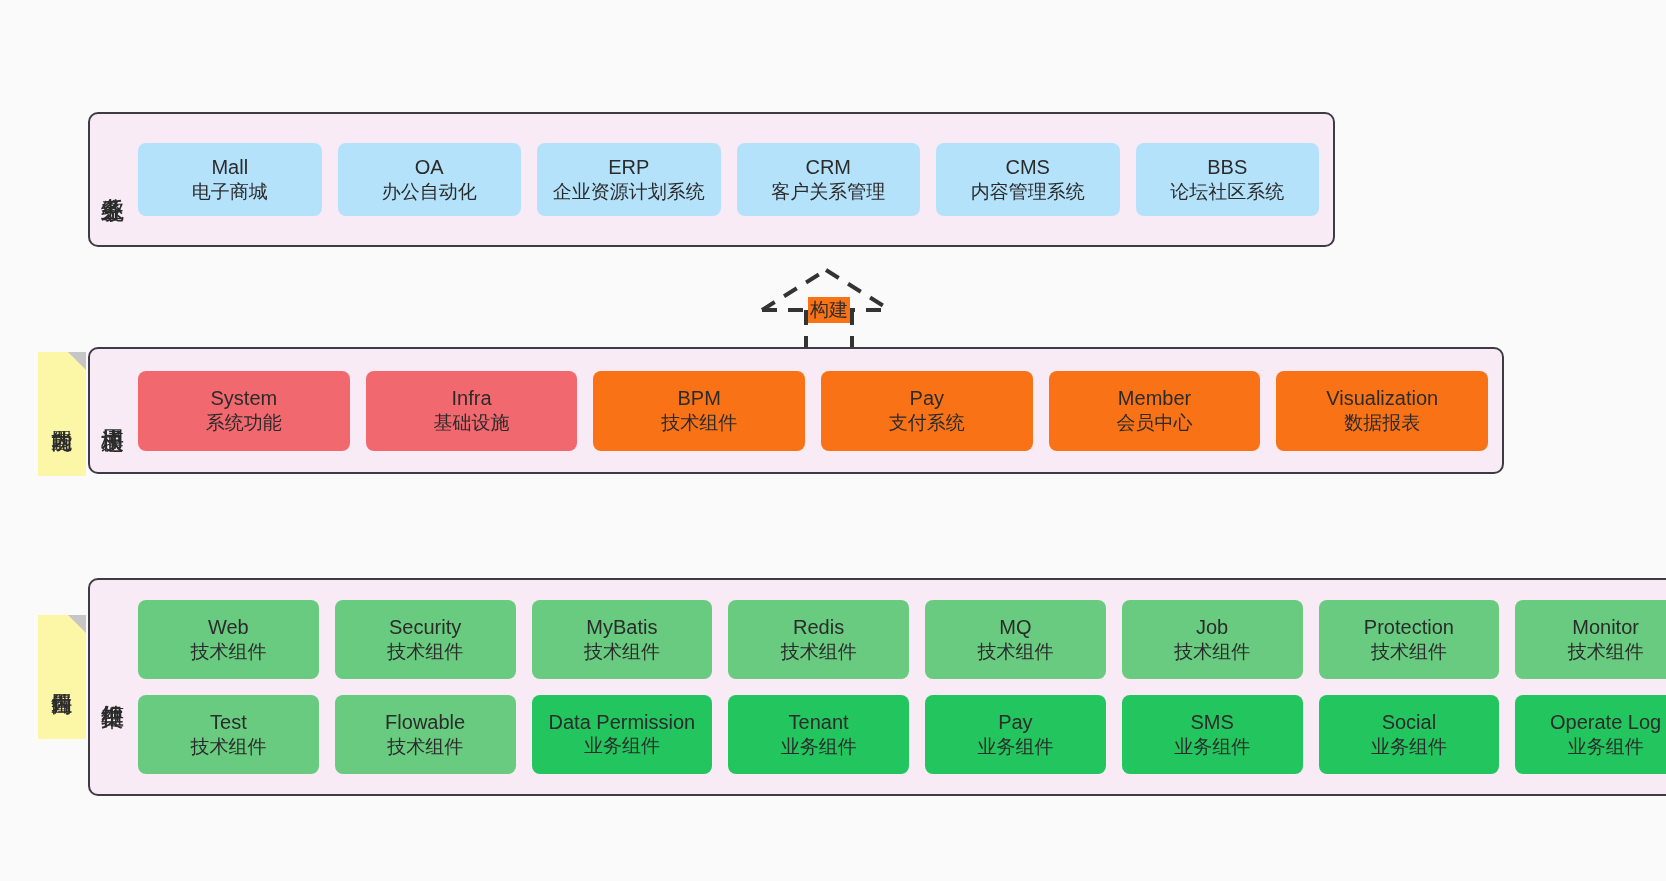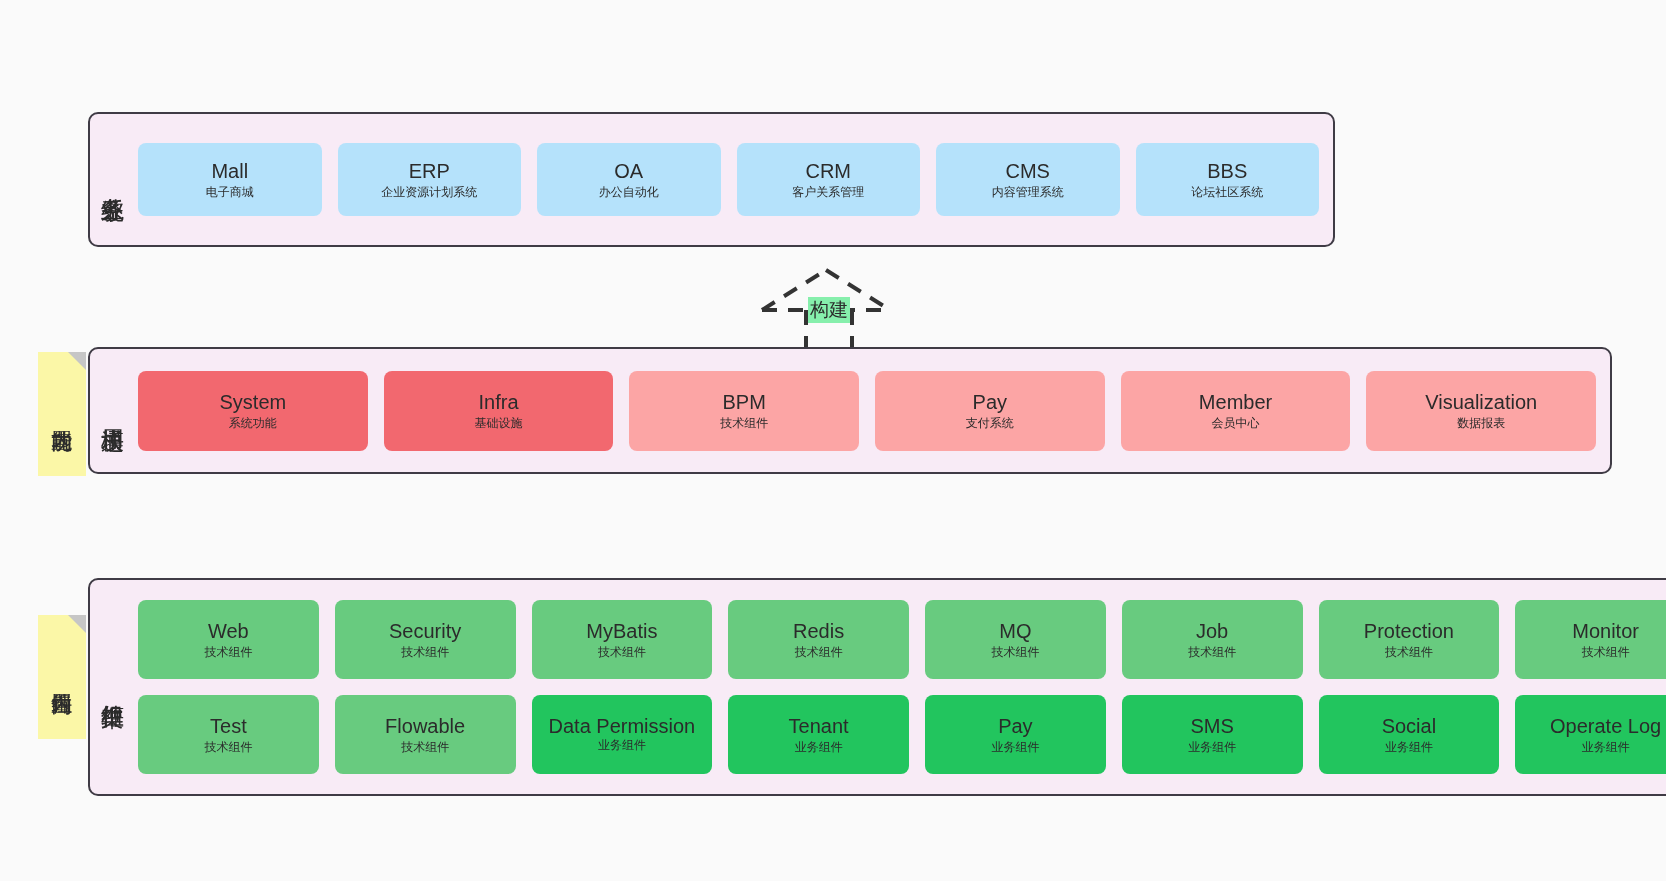--- a/index.html
+++ b/index.html
@@ -78,28 +78,28 @@
     text-align: center;
     line-height: 1.28;
     box-sizing: border-box;
     padding: 4px 6px;
   }
   .node .t1 {
     font-size: 20px;
     color: #2b2b2b;
   }
   .node .t2 {
-    font-size: 12px;
+    font-size: 19px;
     color: #2b2b2b;
     text-align: right;
   }
 
   .node.blue        { background: #b5e2fb; }
   .node.red         { background: #f2686f; }
-  .node.pink        { background: #fca5a5; }
+  .node.pink        { background: #f97316; }
   .node.green       { background: #68cb7f; }
   .node.lightgreen  { background: #22c55e; }
 
   
   .h-business { height: 73px; }
   .h-module   { height: 80px; }
   .h-frame    { height: 79px; }
 
   
   .sticky {
@@ -132,46 +132,46 @@
   .arrow {
     position: absolute;
     width: 160px;
     height: 90px;
   }
   .arrow svg { display: block; overflow: visible; }
   .arrow-label {
     position: absolute;
     font-size: 19px;
     color: #2b2b2b;
-    background: #86efac;
+    background: #f97316;
     padding: 0 2px;
     white-space: nowrap;
     user-select: none;
   }
 </style>
 </head>
 <body>
 
 <div id="canvas">
 
   <div class="layer" id="layer-business" style="left:88px; top:112px; width:1247px; height:135px;">
     <div class="layer-label">业务系统</div>
     <div class="layer-body">
       <div class="row">
         <div class="node blue h-business">
           <span class="t1">Mall</span>
           <span class="t2">电子商城</span>
         </div>
         <div class="node blue h-business">
+          <span class="t1">OA</span>
+          <span class="t2">办公自动化</span>
+        </div>
+        <div class="node blue h-business">
           <span class="t1">ERP</span>
           <span class="t2">企业资源计划系统</span>
-        </div>
-        <div class="node blue h-business">
-          <span class="t1">OA</span>
-          <span class="t2">办公自动化</span>
         </div>
         <div class="node blue h-business">
           <span class="t1">CRM</span>
           <span class="t2">客户关系管理</span>
         </div>
         <div class="node blue h-business">
           <span class="t1">CMS</span>
           <span class="t2">内容管理系统</span>
         </div>
         <div class="node blue h-business">
@@ -192,21 +192,21 @@
       <path d="M 46 88 L 92 88" fill="none" stroke="#333" stroke-width="4" stroke-dasharray="15,11" stroke-linecap="butt"></path>
     </svg>
     <span class="arrow-label" style="left:48px; top:35px;">构建</span>
   </div>
 
   <div class="sticky" style="left:38px; top:352px; height:124px;">
     <span class="fold"></span>
     <span>内置功能</span>
   </div>
 
-  <div class="layer" id="layer-modules" style="left:88px; top:347px; width:1524px; height:127px;">
+  <div class="layer" id="layer-modules" style="left:88px; top:347px; width:1416px; height:127px;">
     <div class="layer-label">通用模块</div>
     <div class="layer-body">
       <div class="row">
         <div class="node red h-module">
           <span class="t1">System</span>
           <span class="t2">系统功能</span>
         </div>
         <div class="node red h-module">
           <span class="t1">Infra</span>
           <span class="t2">基础设施</span>

